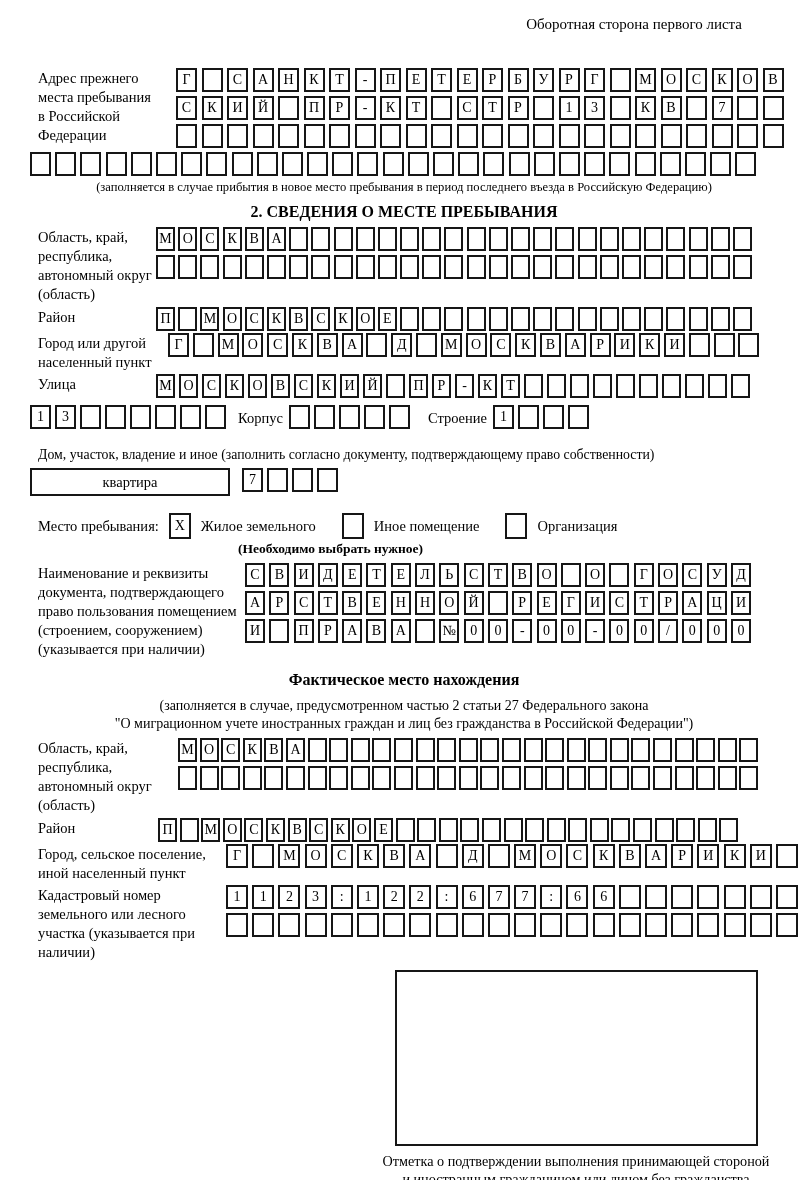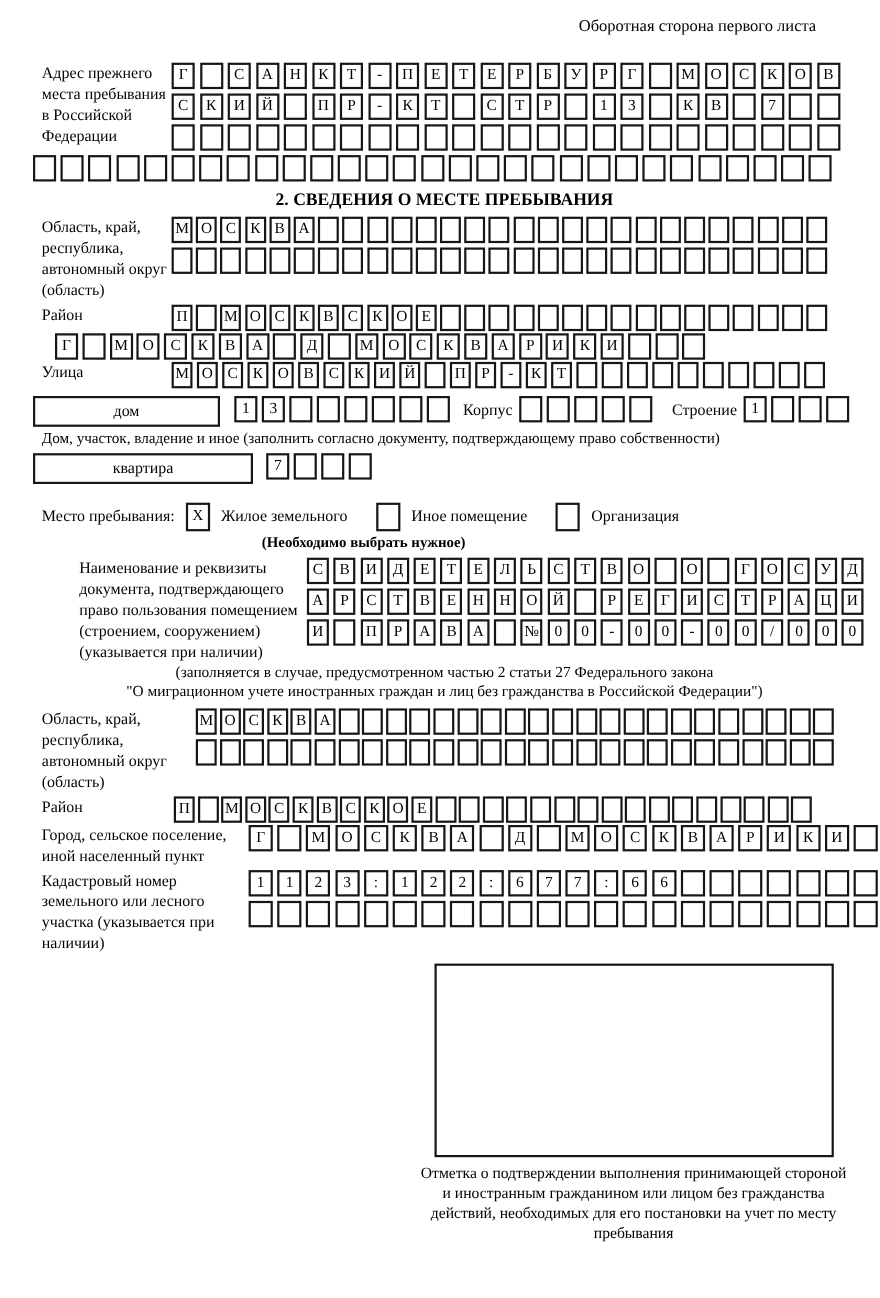--- a/index.html
+++ b/index.html
@@ -30,28 +30,28 @@
   .rw-27   {--cw:19px;  --cg:3.2px;}
   .rw-city24{--cw:21px; --cg:3.8px;}
   .rw-26   {--cw:19px;  --cg:4px;}
   .rw-doc  {--cw:20px;  --cg:4.3px;}
   .rw-f27  {--cw:19px;  --cg:2.6px;}
   .rw-f22  {--cw:22px;  --cg:4.2px;}
   .rw-house{--cw:21px;  --cg:4px;}
 
   .field{ display:flex; align-items:flex-start; margin-top:4px; }
   .flabel{ flex:0 0 118px; font-size:14.5px; line-height:19px; padding-top:1px; }
-  .flabel-doc{ flex:0 0 207px;margin-left:34px; }
+  .flabel-doc{ flex:0 0 207px; }
   .flabel-f1{ flex:0 0 140px; }
   .flabel-f2{ flex:0 0 120px; }
   .flabel-f3{ flex:0 0 188px; }
 
   .fullrow{ margin:4px 0 0 -8px; }
   .note-c{ font-size:12.6px; text-align:center; margin-top:4px; }
-  .note-l{ font-size:13.8px; margin-top:3px; }
+  .note-l{ font-size:13.8px; margin-top:16px; }
   .sec-title{ text-align:center; font-weight:bold; font-size:16px; margin:8px 0 6px; }
 
   .house-row{ display:flex; align-items:flex-start; margin:7px 0 0 -8px; }
   .namedbox{
     box-sizing:border-box; border:2px solid #161616; height:28px;
     display:flex; align-items:center; justify-content:center;
     font-size:14.5px; background:#fff; flex:0 0 auto;
   }
   .house-box{ width:170px; margin-right:13px; }
   .apt-box{ width:200px; margin-right:12px;text-align:center; }
@@ -83,21 +83,21 @@
     text-align:center; font-size:14.2px; line-height:18px;
   }
 </style>
 </head>
 <body>
 
 <div class="page">
 
   <div class="corner">Оборотная сторона первого листа</div>
 
-  <div class="field" style="margin-top:24px;">
+  <div class="field" style="margin-top:35px;gap:20px;">
     <div class="flabel">Адрес прежнего места пребывания в Российской Федерации</div>
     <div class="rows">
       <div class="cellrow rw-top">
           <span class="cell">Г</span>
           <span class="cell"></span>
           <span class="cell">С</span>
           <span class="cell">А</span>
           <span class="cell">Н</span>
           <span class="cell">К</span>
           <span class="cell">Т</span>
@@ -197,20 +197,21 @@
       <span class="cell"></span>
       <span class="cell"></span>
       <span class="cell"></span>
       <span class="cell"></span>
       <span class="cell"></span>
       <span class="cell"></span>
       <span class="cell"></span>
       <span class="cell"></span>
       <span class="cell"></span>
     </div>
+  <div class="note-c">(заполняется в случае прибытия в новое место пребывания в период последнего въезда в Российскую Федерацию)</div>
 
   <div class="sec-title">2. СВЕДЕНИЯ О МЕСТЕ ПРЕБЫВАНИЯ</div>
 
   <div class="field">
     <div class="flabel">Область, край, республика, автономный округ (область)</div>
     <div class="rows">
       <div class="cellrow rw-27">
           <span class="cell">М</span>
           <span class="cell">О</span>
           <span class="cell">С</span>
@@ -298,20 +299,21 @@
         <span class="cell"></span>
         <span class="cell"></span>
         <span class="cell"></span>
         <span class="cell"></span>
         <span class="cell"></span>
         <span class="cell"></span>
       </div>
   </div>
 
   <div class="field" style="margin-top:2px;">
+    <div class="flabel">Город или другой населенный пункт</div>
     <div class="cellrow rw-city24 city-indent">
         <span class="cell">Г</span>
         <span class="cell"></span>
         <span class="cell">М</span>
         <span class="cell">О</span>
         <span class="cell">С</span>
         <span class="cell">К</span>
         <span class="cell">В</span>
         <span class="cell">А</span>
         <span class="cell"></span>
@@ -359,23 +361,20 @@
         <span class="cell"></span>
         <span class="cell"></span>
         <span class="cell"></span>
         <span class="cell"></span>
         <span class="cell"></span>
         <span class="cell"></span>
       </div>
   </div>
 
   <div class="house-row">
-    <div class="namedbox house-box">
-      <span>дом</span>
-    </div>
     <div class="cellrow rw-house">
         <span class="cell">1</span>
         <span class="cell">3</span>
         <span class="cell"></span>
         <span class="cell"></span>
         <span class="cell"></span>
         <span class="cell"></span>
         <span class="cell"></span>
         <span class="cell"></span>
       </div>
@@ -488,20 +487,21 @@
           <span class="cell">0</span>
           <span class="cell">0</span>
           <span class="cell">/</span>
           <span class="cell">0</span>
           <span class="cell">0</span>
           <span class="cell">0</span>
         </div>
     </div>
   </div>
 
+  <div class="fact-title">Фактическое место нахождения</div>
   <div class="fact-note">(заполняется в случае, предусмотренном частью 2 статьи 27 Федерального закона</div>
   <div class="fact-note">"О миграционном учете иностранных граждан и лиц без гражданства в Российской Федерации")</div>
 
   <div class="field" style="margin-top:5px;">
     <div class="flabel flabel-f1">Область, край, республика, автономный округ (область)</div>
     <div class="rows">
       <div class="cellrow rw-f27">
           <span class="cell">М</span>
           <span class="cell">О</span>
           <span class="cell">С</span>

